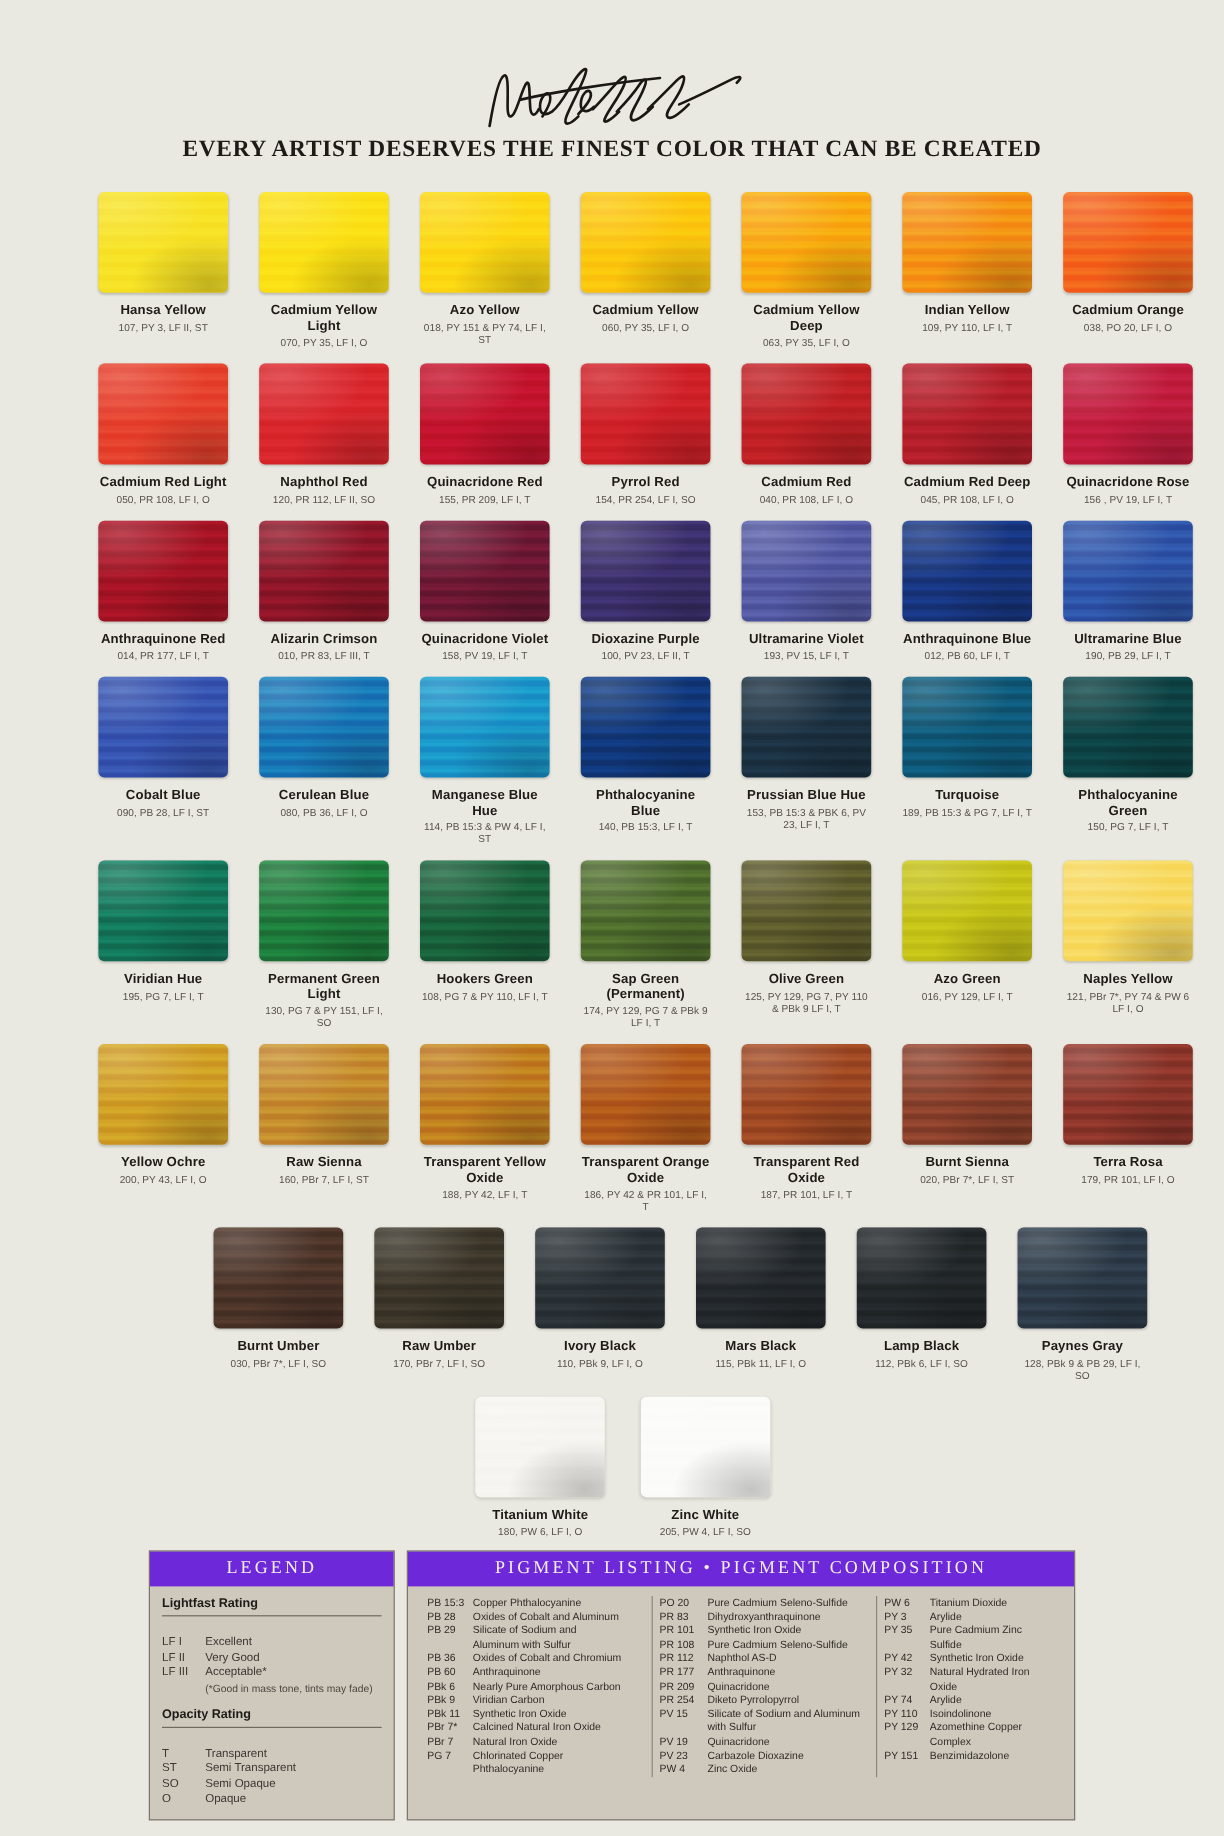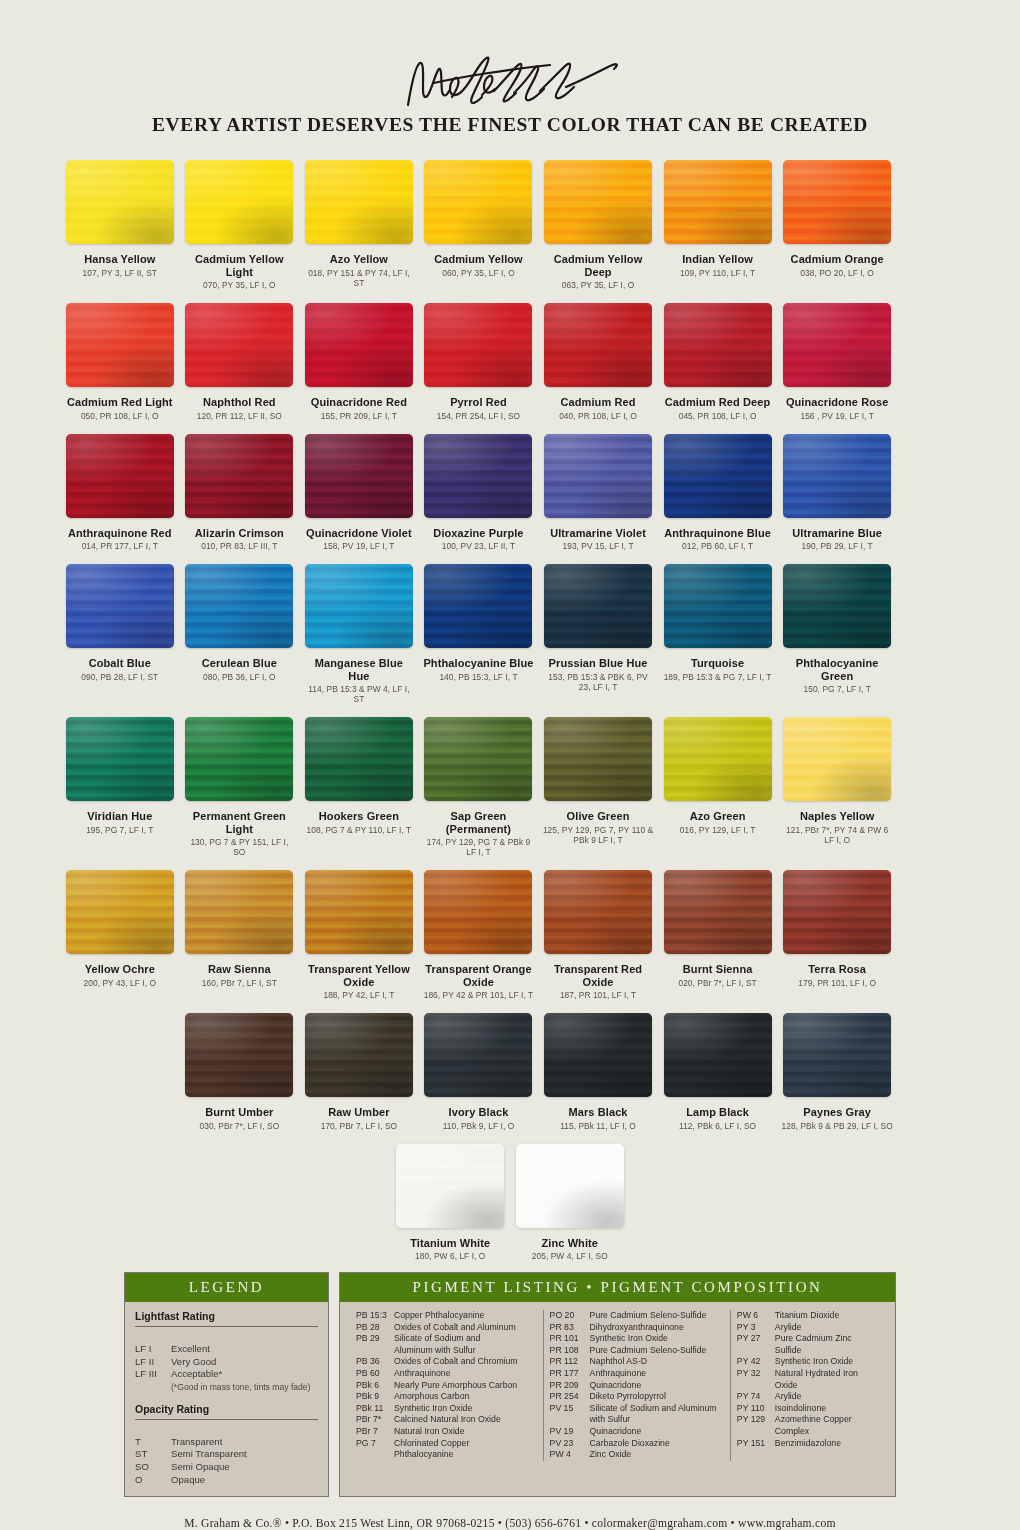--- a/index.html
+++ b/index.html
@@ -23,21 +23,21 @@
     font-weight:bold;
     font-size:19.5px;
     letter-spacing:.6px;
     color:#1d1a17;
     margin-top:-4px;
   }
 
   
   .grid { margin-top:22px; padding:0 60px; }
   .row { display:flex; }
-  .row.cols7 .cell { width:13.2857%; }
+  .row.cols7 .cell { width:13.2857%;margin-left:18px; }
   .cell {
     text-align:center;
     padding:0 4px;
   }
   .swatch-wrap { height:88px; display:flex; align-items:center; justify-content:center; }
   .swatch {
     width:108px; height:84px;
     border-radius:5px;
     position:relative;
     overflow:hidden;
@@ -86,21 +86,21 @@
   
   .bottom {
     margin-top:10px;
     padding:0 124px;
     display:flex;
     gap:10px;
     align-items:stretch;
   }
   .box { border:1px solid #7b756d; background:#cfc9bd; }
   .box-title {
-    background:#4d7c0f;
+    background:#6d28d9;
     color:#f2efe8;
     text-align:center;
     font-family:"Liberation Serif", serif;
     font-size:15px;
     letter-spacing:2.6px;
     padding:6px 0 6px;
   }
   .box-body { padding:8px 10px 10px; }
   .legend-box { width:205px; }
   .pig-box { flex:1; }
@@ -615,21 +615,21 @@
               <div class="pig-row">
                 <div class="pig-code">PB 60</div>
                 <div class="pig-desc">Anthraquinone</div>
               </div>
               <div class="pig-row">
                 <div class="pig-code">PBk 6</div>
                 <div class="pig-desc">Nearly Pure Amorphous Carbon</div>
               </div>
               <div class="pig-row">
                 <div class="pig-code">PBk 9</div>
-                <div class="pig-desc">Amorphous Carbon</div>
+                <div class="pig-desc">Viridian Carbon</div>
               </div>
               <div class="pig-row">
                 <div class="pig-code">PBk 11</div>
                 <div class="pig-desc">Synthetic Iron Oxide</div>
               </div>
               <div class="pig-row">
                 <div class="pig-code">PBr 7*</div>
                 <div class="pig-desc">Calcined Natural Iron Oxide</div>
               </div>
               <div class="pig-row">
@@ -696,21 +696,21 @@
           <div class="pig-col pc3" id="pig-col3">
               <div class="pig-row">
                 <div class="pig-code">PW 6</div>
                 <div class="pig-desc">Titanium Dioxide</div>
               </div>
               <div class="pig-row">
                 <div class="pig-code">PY 3</div>
                 <div class="pig-desc">Arylide</div>
               </div>
               <div class="pig-row">
-                <div class="pig-code">PY 27</div>
+                <div class="pig-code">PY 35</div>
                 <div class="pig-desc">Pure Cadmium Zinc Sulfide</div>
               </div>
               <div class="pig-row">
                 <div class="pig-code">PY 42</div>
                 <div class="pig-desc">Synthetic Iron Oxide</div>
               </div>
               <div class="pig-row">
                 <div class="pig-code">PY 32</div>
                 <div class="pig-desc">Natural Hydrated Iron Oxide</div>
               </div>

